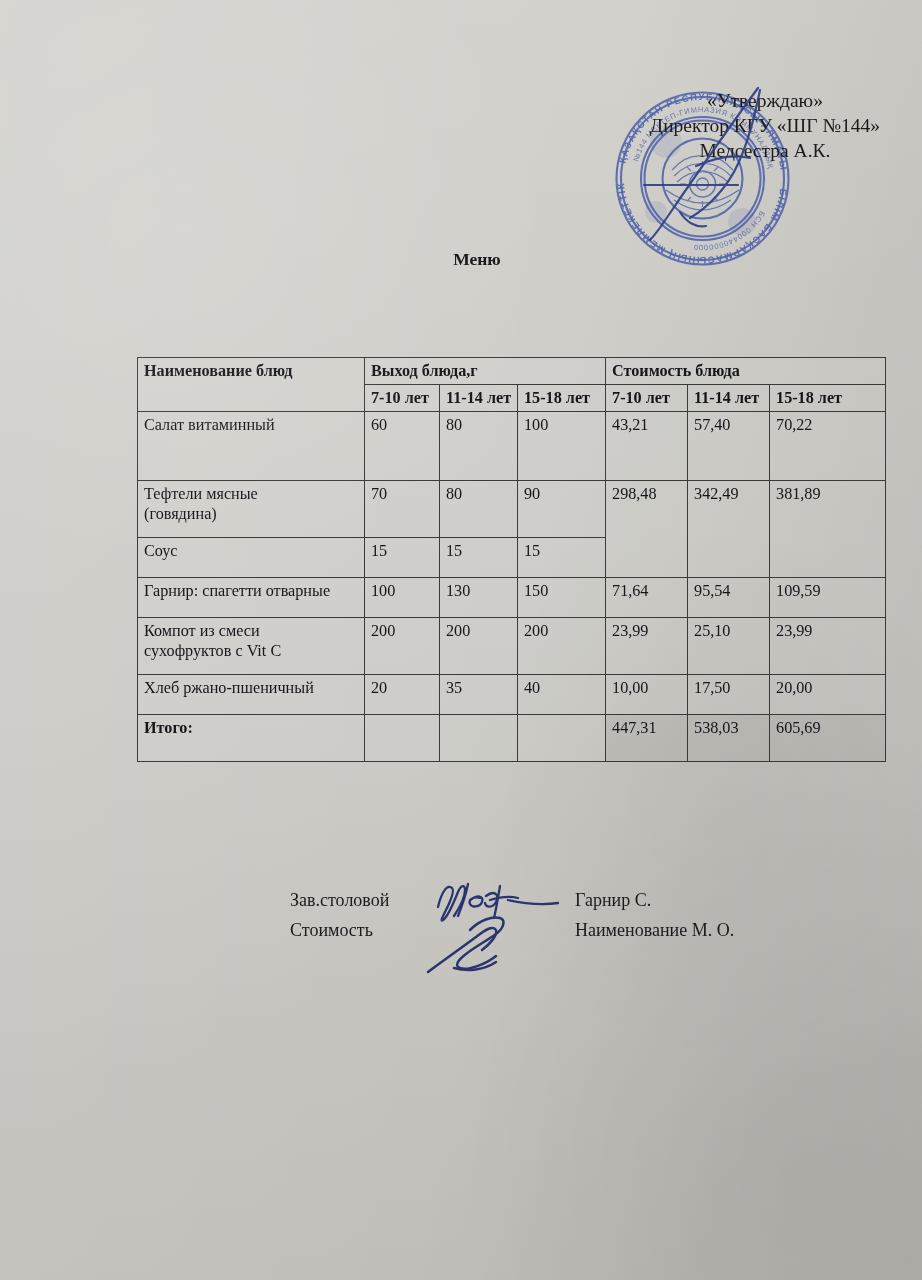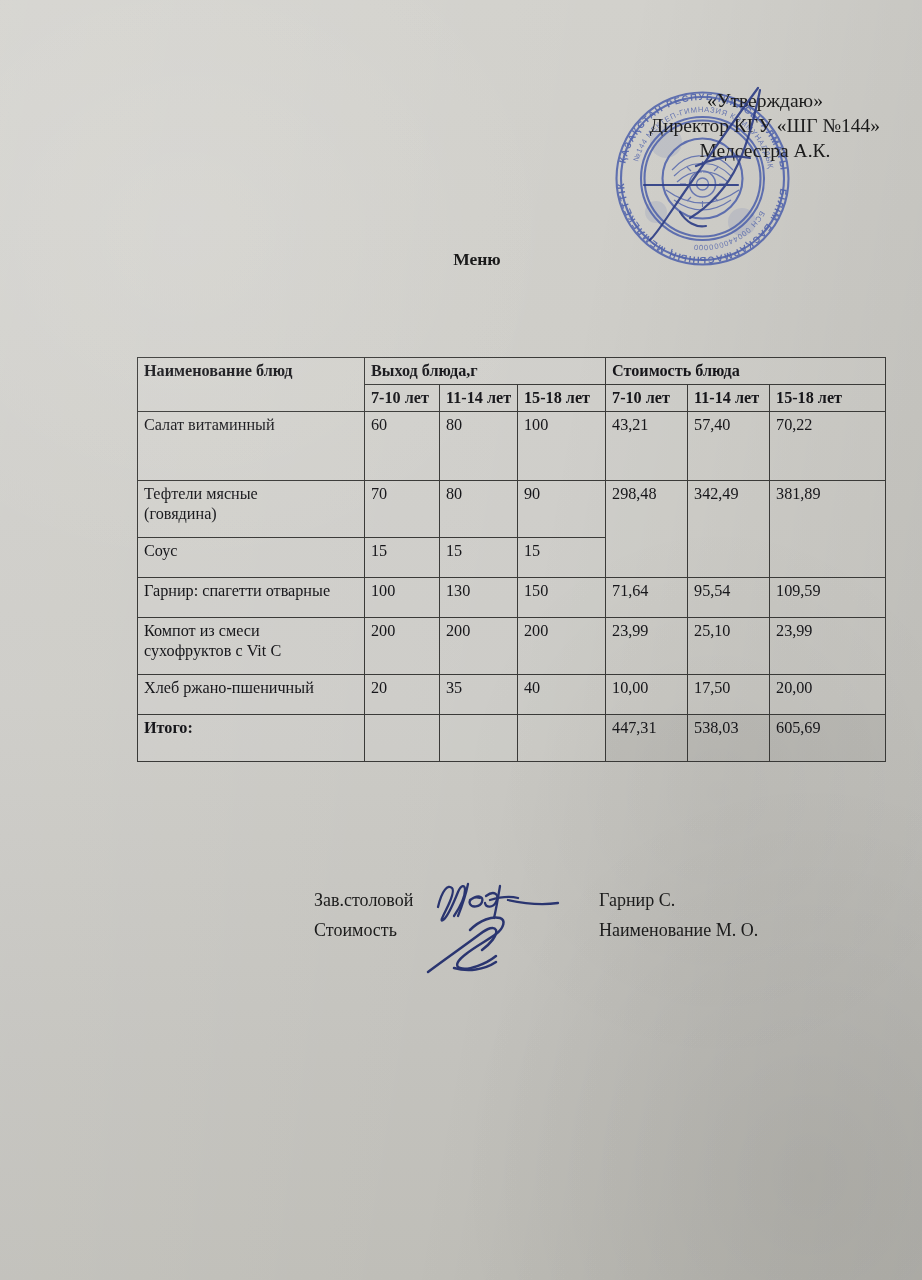--- a/index.html
+++ b/index.html
@@ -150,21 +150,20 @@
     left: 0;
     top: 885px;
     width: 922px;
     font-size: 18px;
     line-height: 30px;
     z-index: 2;
   }
   .sign-row {
     position: relative;
     height: 30px;
-    margin-left: 24px;
   }
   .sign-role {
     position: absolute;
     left: 290px;
     white-space: nowrap;
   }
   .sign-name {
     position: absolute;
     left: 575px;
     white-space: nowrap;

